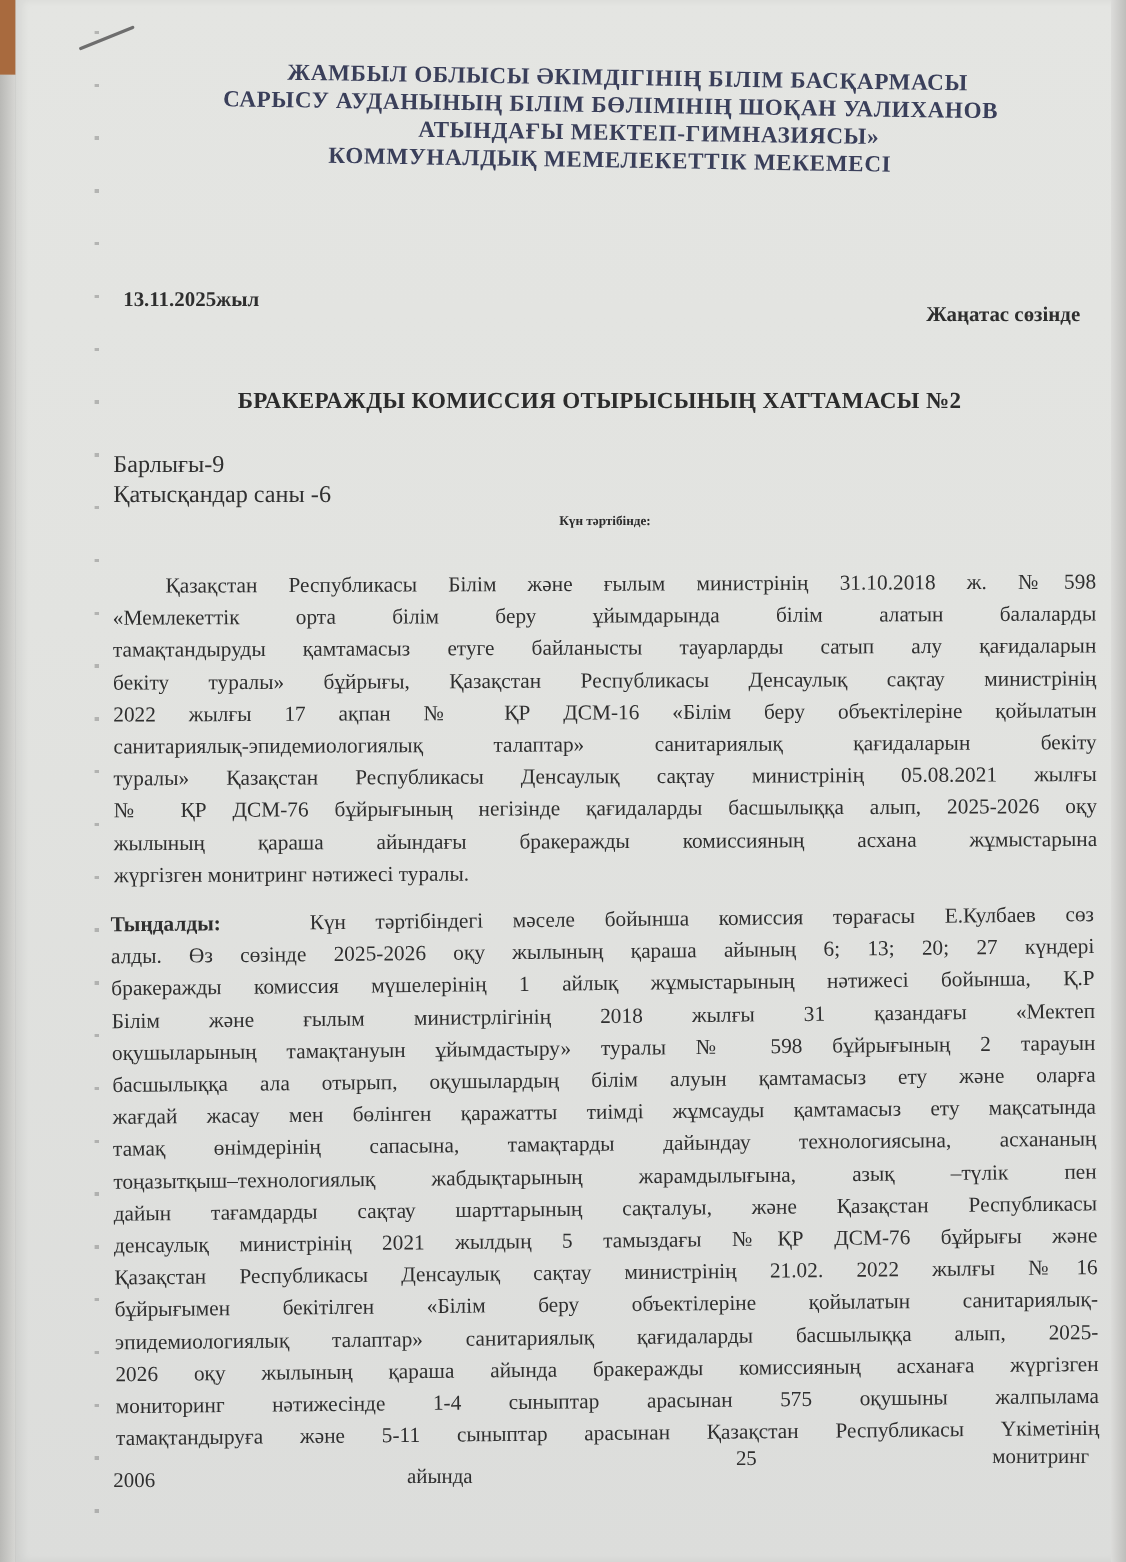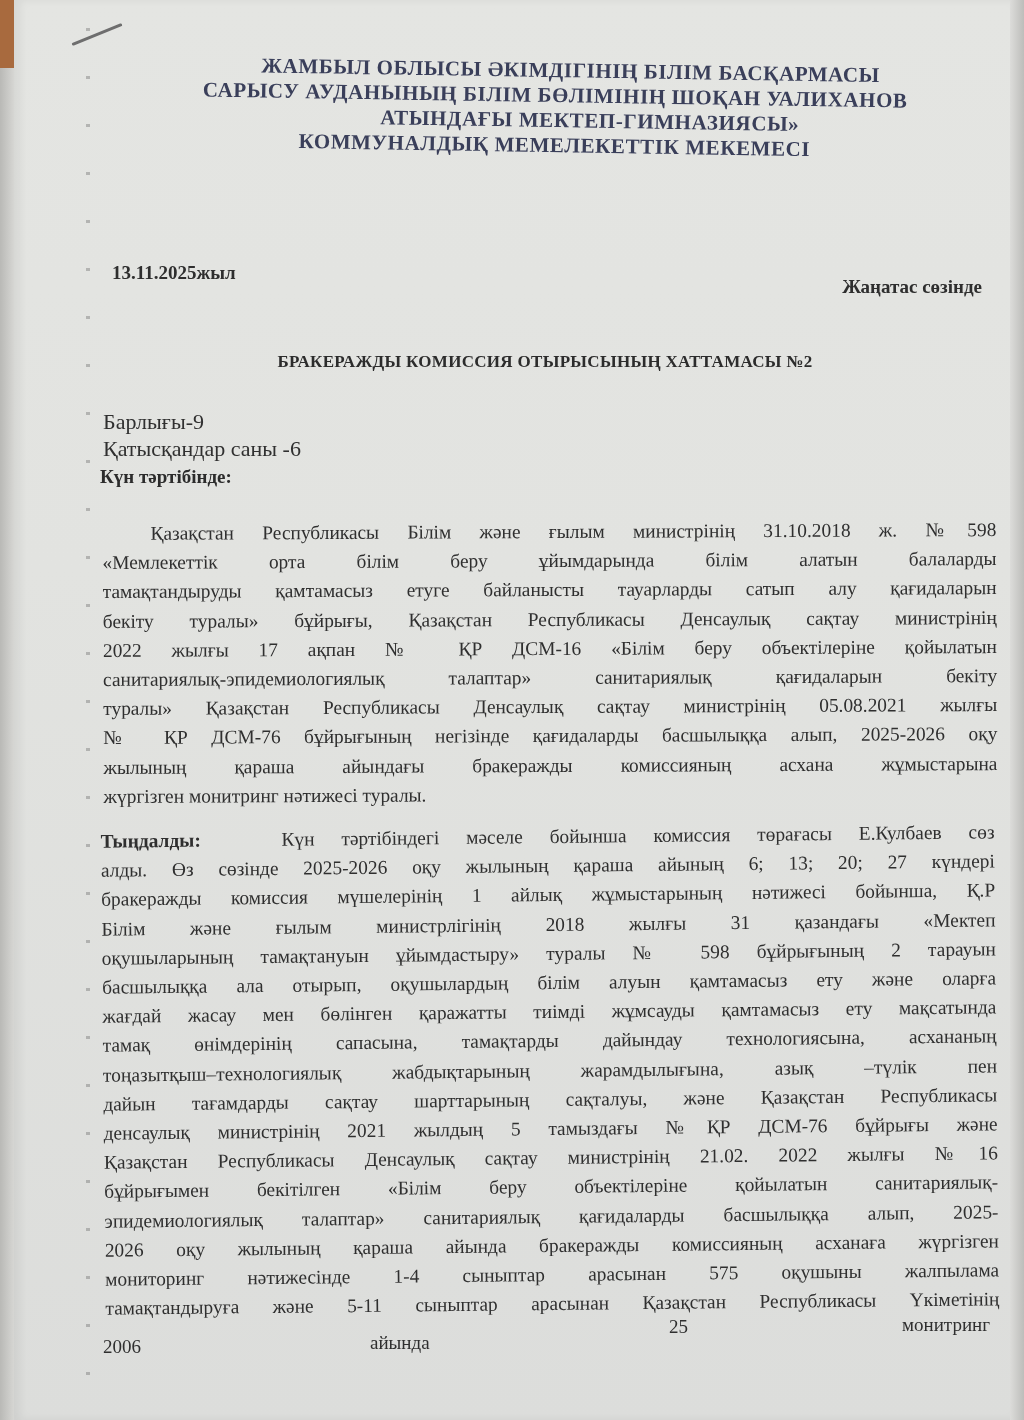--- a/index.html
+++ b/index.html
@@ -46,30 +46,30 @@
   .header .l3 { margin-left: 80px; }
   .header .l4 { margin-left: 10px; }
   .meta-row {
     position: absolute; left: 112px; top: 262px; width: 870px;
     font-weight: bold; font-size: 19px; color: #2e2e2e;
   }
   .meta-date { position: absolute; left: 0; top: 0; }
   .meta-city { position: absolute; right: 0; top: 14px; }
   .doc-title {
     position: absolute; left: 100px; top: 352px; width: 890px;
-    text-align: center; font-weight: bold; font-size: 17px; color: #2c2c2c;
+    text-align: center; font-weight: bold; font-size: 21px; color: #2c2c2c;
     letter-spacing: 0.3px;
   }
   .stats {
     position: absolute; left: 103px; top: 408px;
     font-size: 22px; line-height: 27px; color: #303030;
   }
   .agenda-heading {
     position: absolute; left: 100px; top: 466px; width: 900px;
-    font-weight: bold; font-size: 19px; color: #2c2c2c;
+    text-align: center; font-weight: bold; font-size: 12px; color: #2c2c2c;
   }
   .para {
     position: absolute; left: 103px; width: 894px;
     font-size: 19.4px; line-height: 29.2px; color: #2f2f2f;
     text-align: justify;
   }
   .para .line { display: block; text-align: justify; text-align-last: justify; white-space: nowrap; }
   .para .line.last { text-align-last: left; }
   .para1 { top: 517px; transform: rotate(-0.25deg); }
   .para2 { top: 822px; transform: rotate(-0.6deg); }

